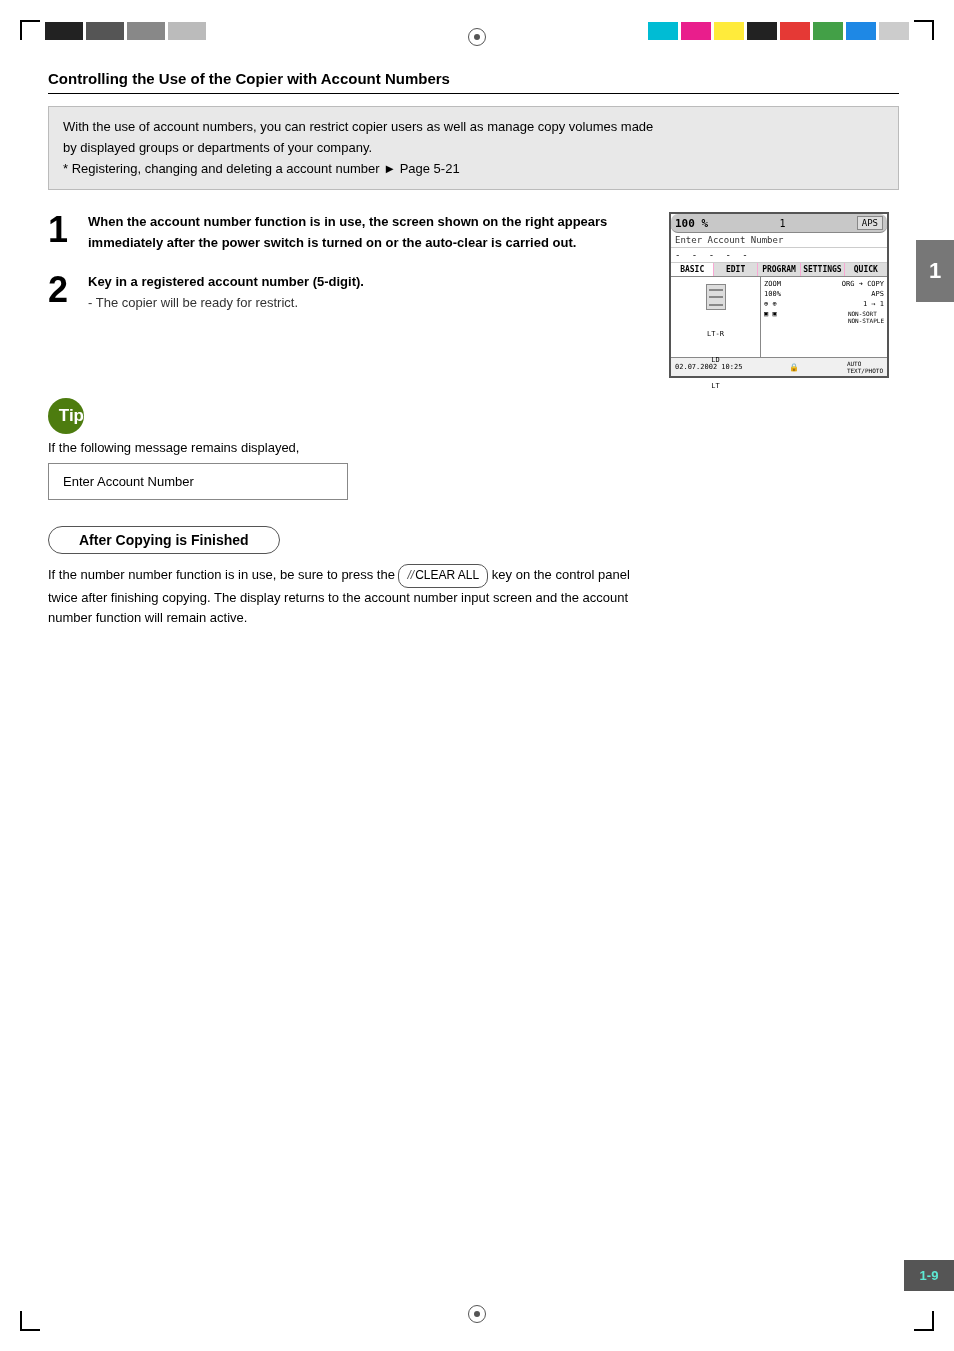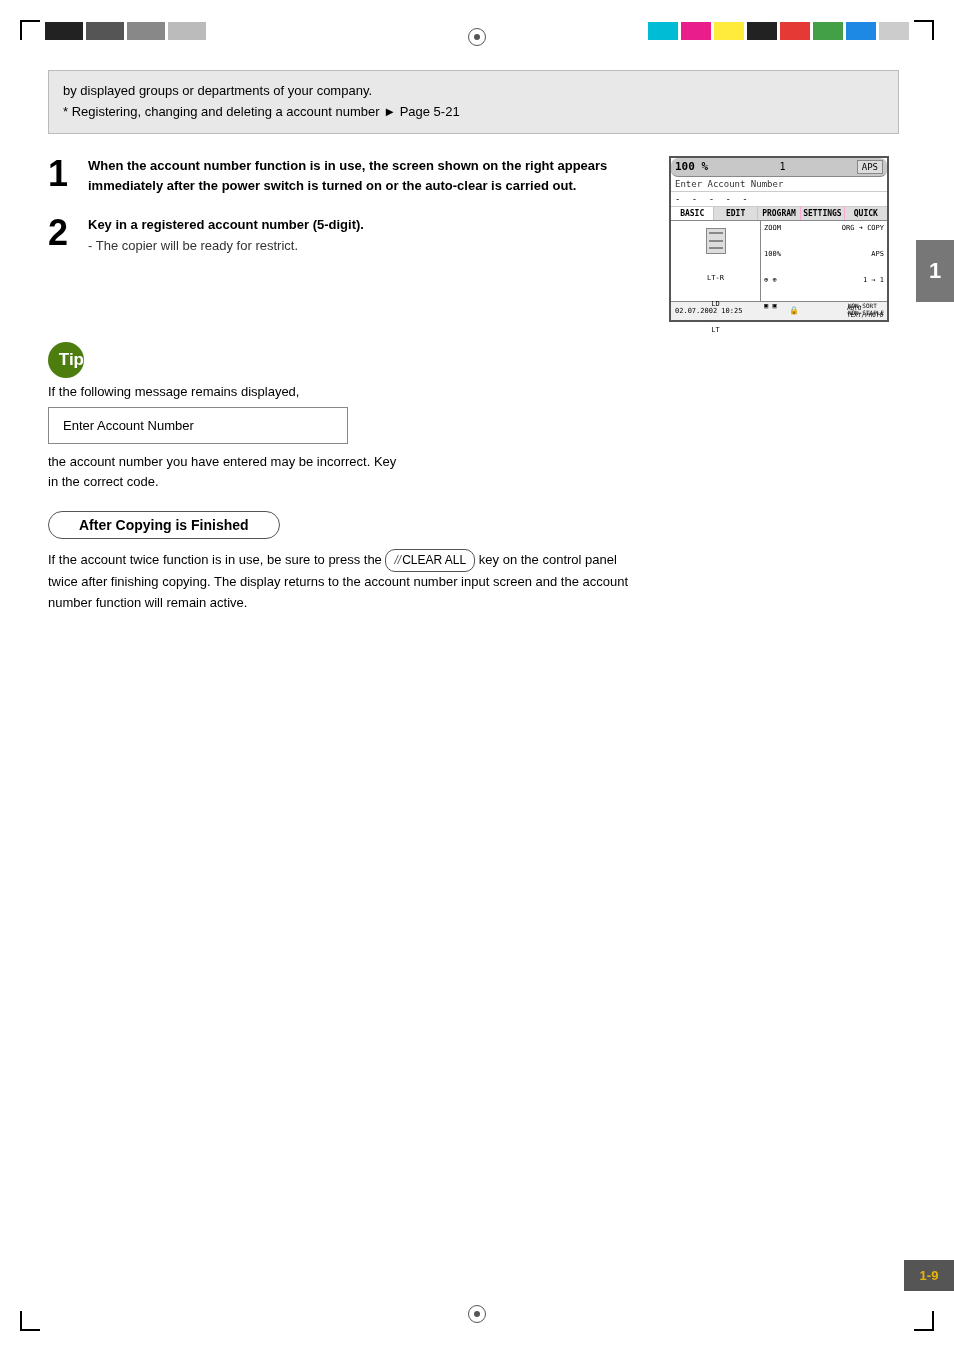--- a/index.html
+++ b/index.html
@@ -126,21 +126,21 @@
       bottom: 60px;
       right: 0;
       width: 50px;
       background: #555;
       padding: 8px 4px;
       display: flex;
       align-items: center;
       justify-content: center;
     }
     .bottom-right-tab-text {
-      color: #eab308;
+      color: #5eead4;
       font-size: 13px;
       font-weight: bold;
     }
 
     
     .main-content {
       position: absolute;
       top: 70px;
       left: 48px;
       right: 55px;
@@ -261,21 +261,21 @@
       display: flex;
       flex-direction: column;
       gap: 18px;
       align-items: center;
     }
     .cs-right-panel {
       flex: 1;
       padding: 3px;
       display: flex;
       flex-direction: column;
-      gap: 18px;
+      gap: 2px;
     }
     .cs-row {
       display: flex;
       justify-content: space-between;
       font-size: 7px;
     }
     .cs-bottom {
       display: flex;
       justify-content: space-between;
       align-items: center;
@@ -384,22 +384,24 @@
 <div class="right-tab">
   <span class="right-tab-text">1</span>
 </div>
 
 <div class="bottom-right-tab">
   <span class="bottom-right-tab-text">1-9</span>
 </div>
 
 <div class="main-content">
 
+  <div class="section-title">Controlling the Use of the Copier with Account Numbers</div>
 
   <div class="info-box">
+    <div>With the use of account numbers, you can restrict copier users as well as manage copy volumes made</div>
     <div>by displayed groups or departments of your company.</div>
     <div>* Registering, changing and deleting a account number ► Page 5-21</div>
   </div>
 
   <div class="steps-area">
     <div class="steps-left">
 
       <div class="step-item">
         <div class="step-number">1</div>
         <div class="step-content">
@@ -472,30 +474,26 @@
           <span style="font-size:6px;">AUTO<br>TEXT/PHOTO</span>
         </div>
       </div>
     </div>
   </div>
 
   <div class="tip-section">
     <div class="tip-badge">Tip</div>
     <div class="tip-text">If the following message remains displayed,</div>
     <div class="tip-box">Enter Account Number</div>
-    <div class="tip-followup">
-      <span>the account number you have entered may be incorrect. Key</span><br>
-      <span>in the correct code.</span>
-    </div>
   </div>
 
   <div class="after-copying">
     <div class="after-copying-title-box">After Copying is Finished</div>
     <div class="after-copying-text">
-      <span>If the account twice function is in use, be sure to press the</span>
+      <span>If the number number function is in use, be sure to press the</span>
       <span class="clear-all-btn">
         <span class="clear-all-slash">//</span><span style="font-style:normal;text-align:center;">CLEAR ALL</span>
       </span>
       <span>key on the control panel</span><br>
       <span>twice after finishing copying. The display returns to the account number input screen and the account</span><br>
       <span>number function will remain active.</span>
     </div>
   </div>
 
 </div>

